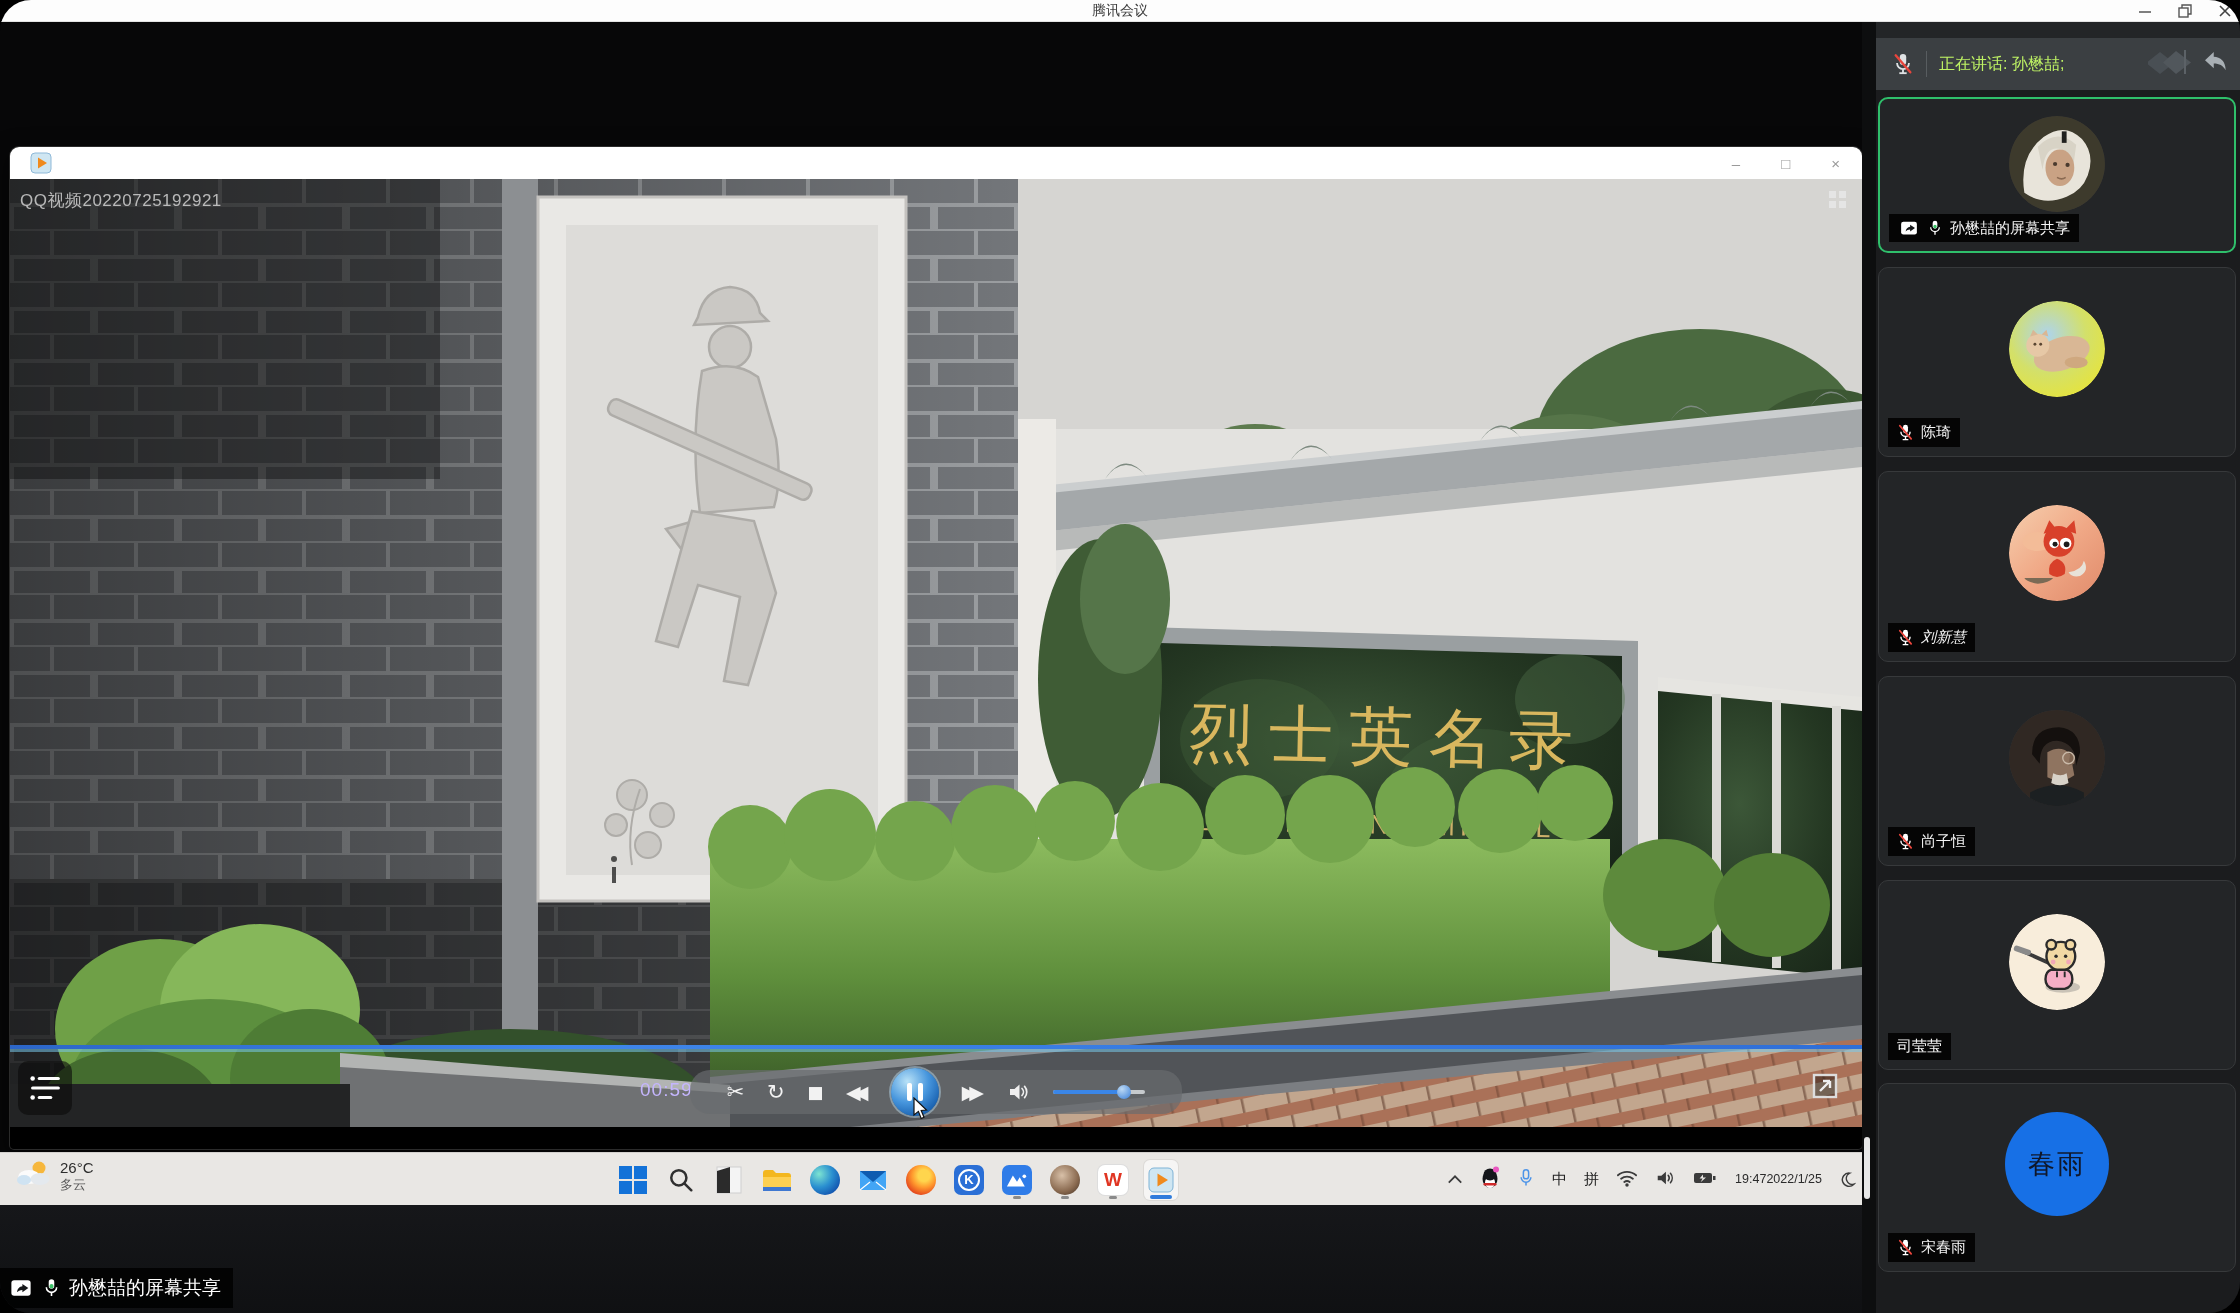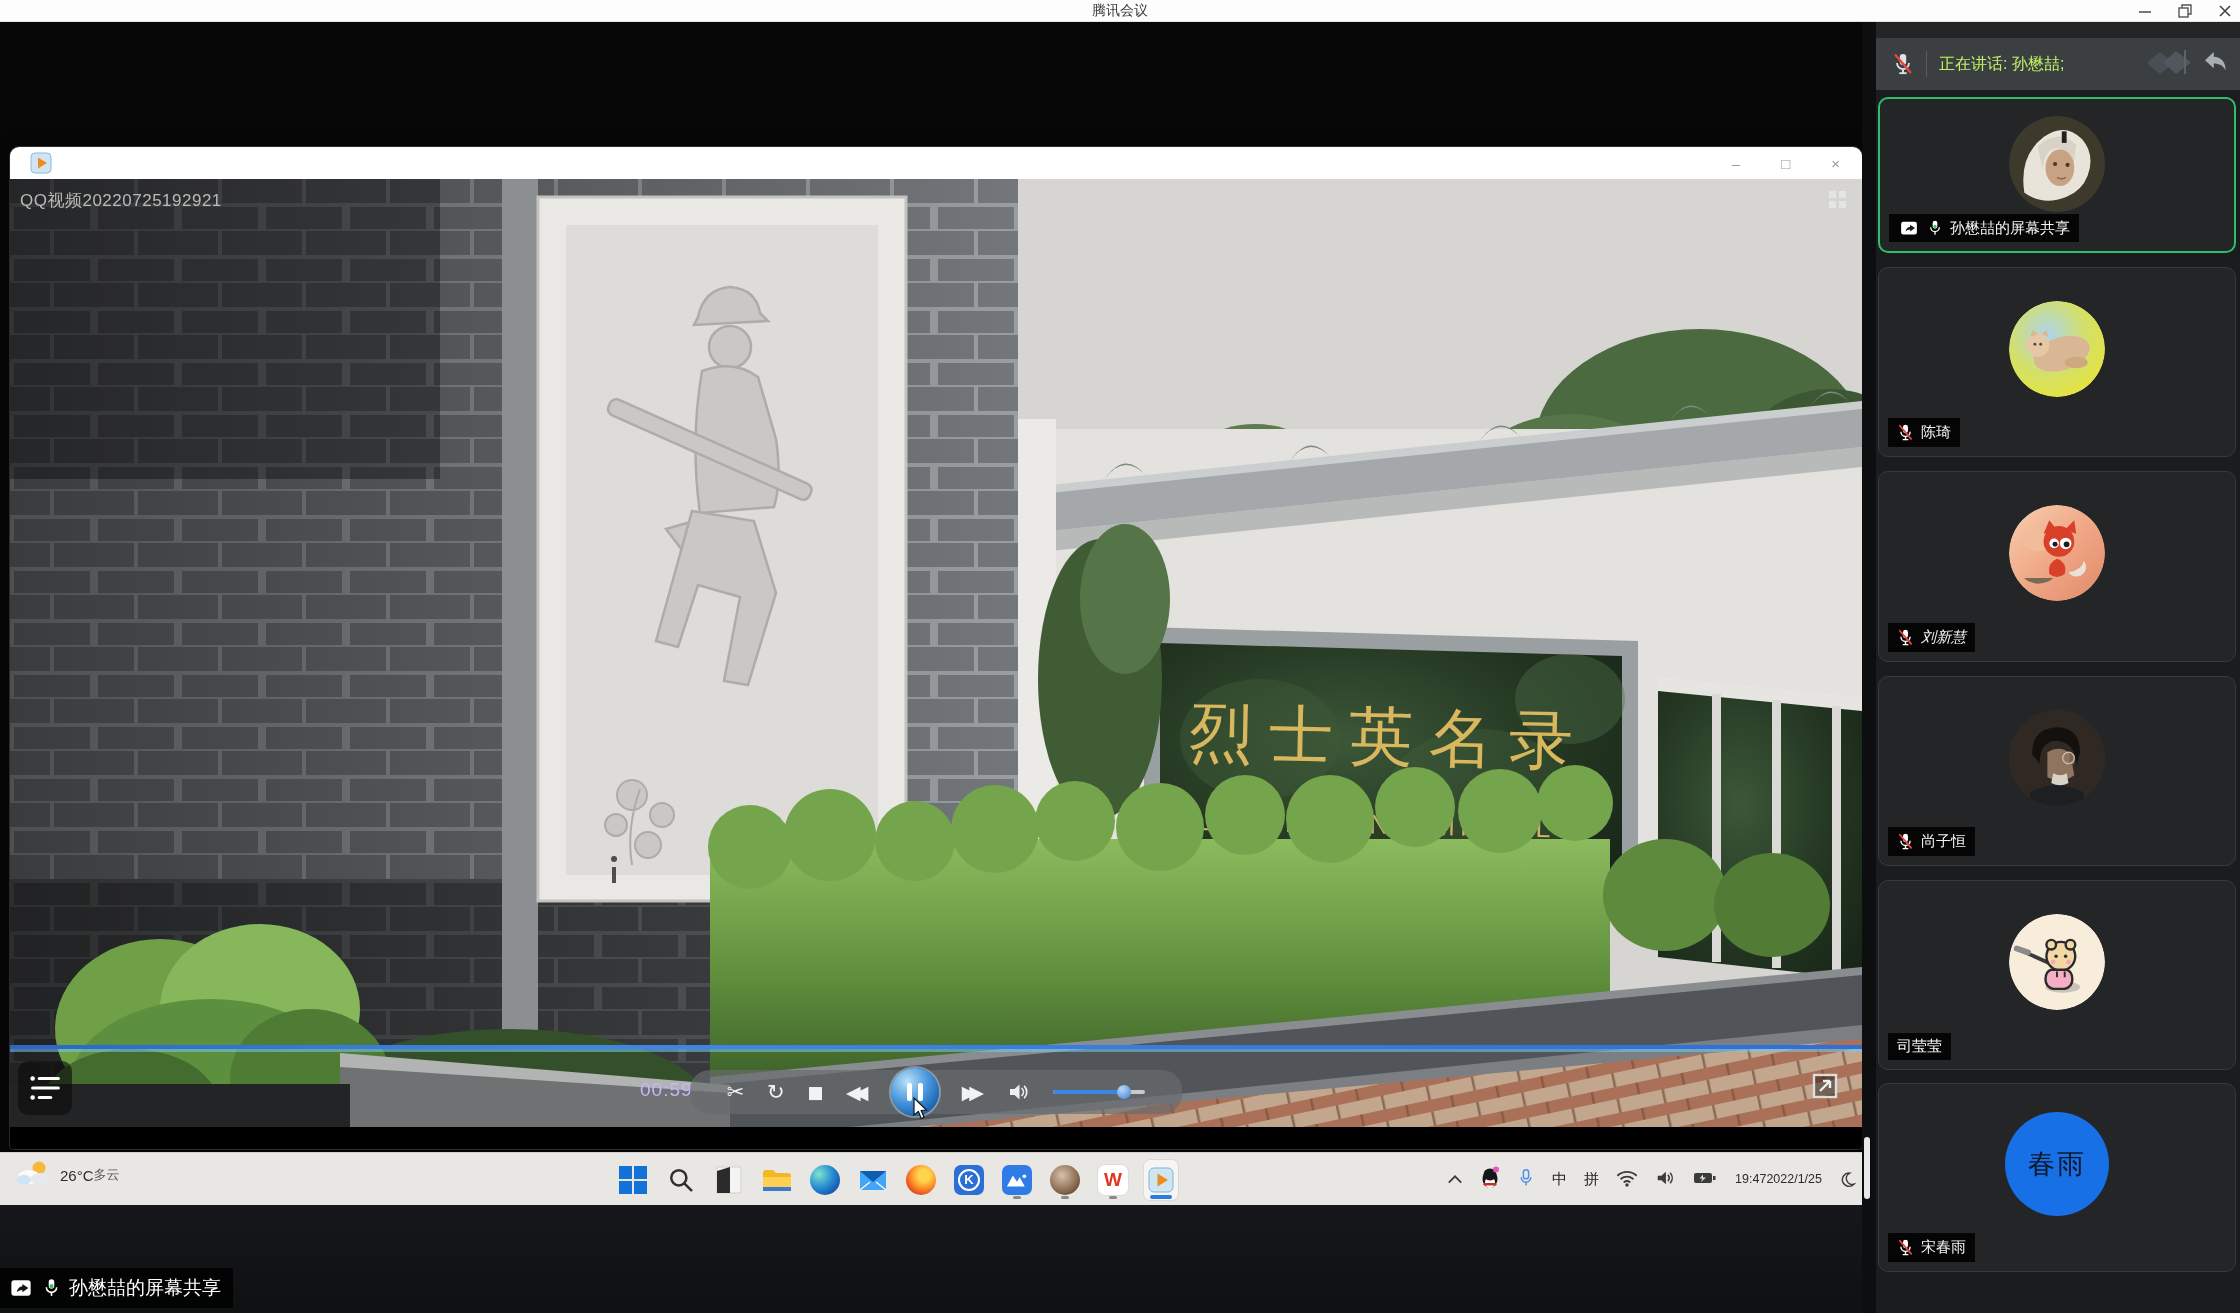--- a/index.html
+++ b/index.html
@@ -1,17 +1,17 @@
 <!DOCTYPE html>
 <html><head>
 <meta charset="utf-8">
 <style>
   html,body{margin:0;padding:0;background:#000;}
   *{box-sizing:border-box;font-family:"Liberation Sans",sans-serif;}
-  #app{position:relative;width:2240px;height:1313px;overflow:hidden;background:#0a0a0b;}
+  #app{position:relative;width:2240px;height:1313px;overflow:hidden;background:#0a0a0b;border-radius:31px;}
 
   
   .titlebar{position:absolute;left:0;top:0;width:2240px;height:22px;background:#fdfdfd;border-bottom:1px solid #e3e3e3;}
   .titlebar .title{position:absolute;left:0;right:0;top:2px;text-align:center;font-size:14px;color:#3c3c3c;}
   .win-ctrls{position:absolute;right:8px;top:0;height:22px;display:flex;align-items:center;gap:26px;}
   .win-ctrls svg{display:block;}
 
   
   .share-area{position:absolute;left:0;top:22px;width:1862px;height:1291px;background:#070708;}
 
@@ -35,21 +35,21 @@
   .pause-btn{width:48px;height:48px;border-radius:50%;background:radial-gradient(circle at 34% 28%,#b9e2f7,#4796dd 45%,#1d66b4 75%,#124a88);display:flex;align-items:center;justify-content:center;gap:6px;box-shadow:0 0 0 2px rgba(190,225,245,.45);}
   .pause-btn i{width:5px;height:18px;background:#fff;border-radius:2px;}
   .vol-slider{position:relative;width:92px;height:4px;background:#c6cacd;border-radius:2px;}
   .vol-slider .fill{position:absolute;left:0;top:0;height:4px;width:72px;background:#3a86e8;border-radius:2px;}
   .vol-slider .knob{position:absolute;left:64px;top:-5px;width:14px;height:14px;border-radius:50%;background:radial-gradient(circle at 35% 30%,#bcd9f4,#3a7fd8);}
   .cursor{position:absolute;left:903px;top:918px;width:16px;height:24px;}
 
   
   .taskbar{position:absolute;left:0;top:1130px;width:1862px;height:53px;background:#e9e7e4;border-top:1px solid #d2d0cd;}
   .weather{position:absolute;left:16px;top:5px;display:flex;align-items:center;gap:8px;}
-  .weather .wtxt{display:flex;flex-direction:row;line-height:1.25;}
+  .weather .wtxt{display:flex;flex-direction:column;line-height:1.25;}
   .weather .t{font-size:15px;color:#2d2d2d;}
   .weather .c{font-size:13px;color:#5a5a5a;}
   .task-center{position:absolute;left:616px;top:0;height:53px;display:flex;align-items:center;gap:14px;}
   .task-ico{position:relative;width:34px;height:40px;display:flex;align-items:center;justify-content:center;border-radius:6px;}
   .task-ico.running::after{content:"";position:absolute;bottom:1px;left:50%;transform:translateX(-50%);width:8px;height:3px;border-radius:2px;background:#8a8a8a;}
   .task-ico.active{background:#f6f5f4;box-shadow:0 0 0 1px #dcdad7;}
   .task-ico.active::after{content:"";position:absolute;bottom:1px;left:50%;transform:translateX(-50%);width:22px;height:4px;border-radius:2px;background:#2f7bdc;}
   .sq-grid{display:grid;grid-template-columns:13px 13px;grid-template-rows:13px 13px;gap:2px;}
   .sq-grid i{background:#1372d8;}
   .circle-ico{width:30px;height:30px;border-radius:50%;}

